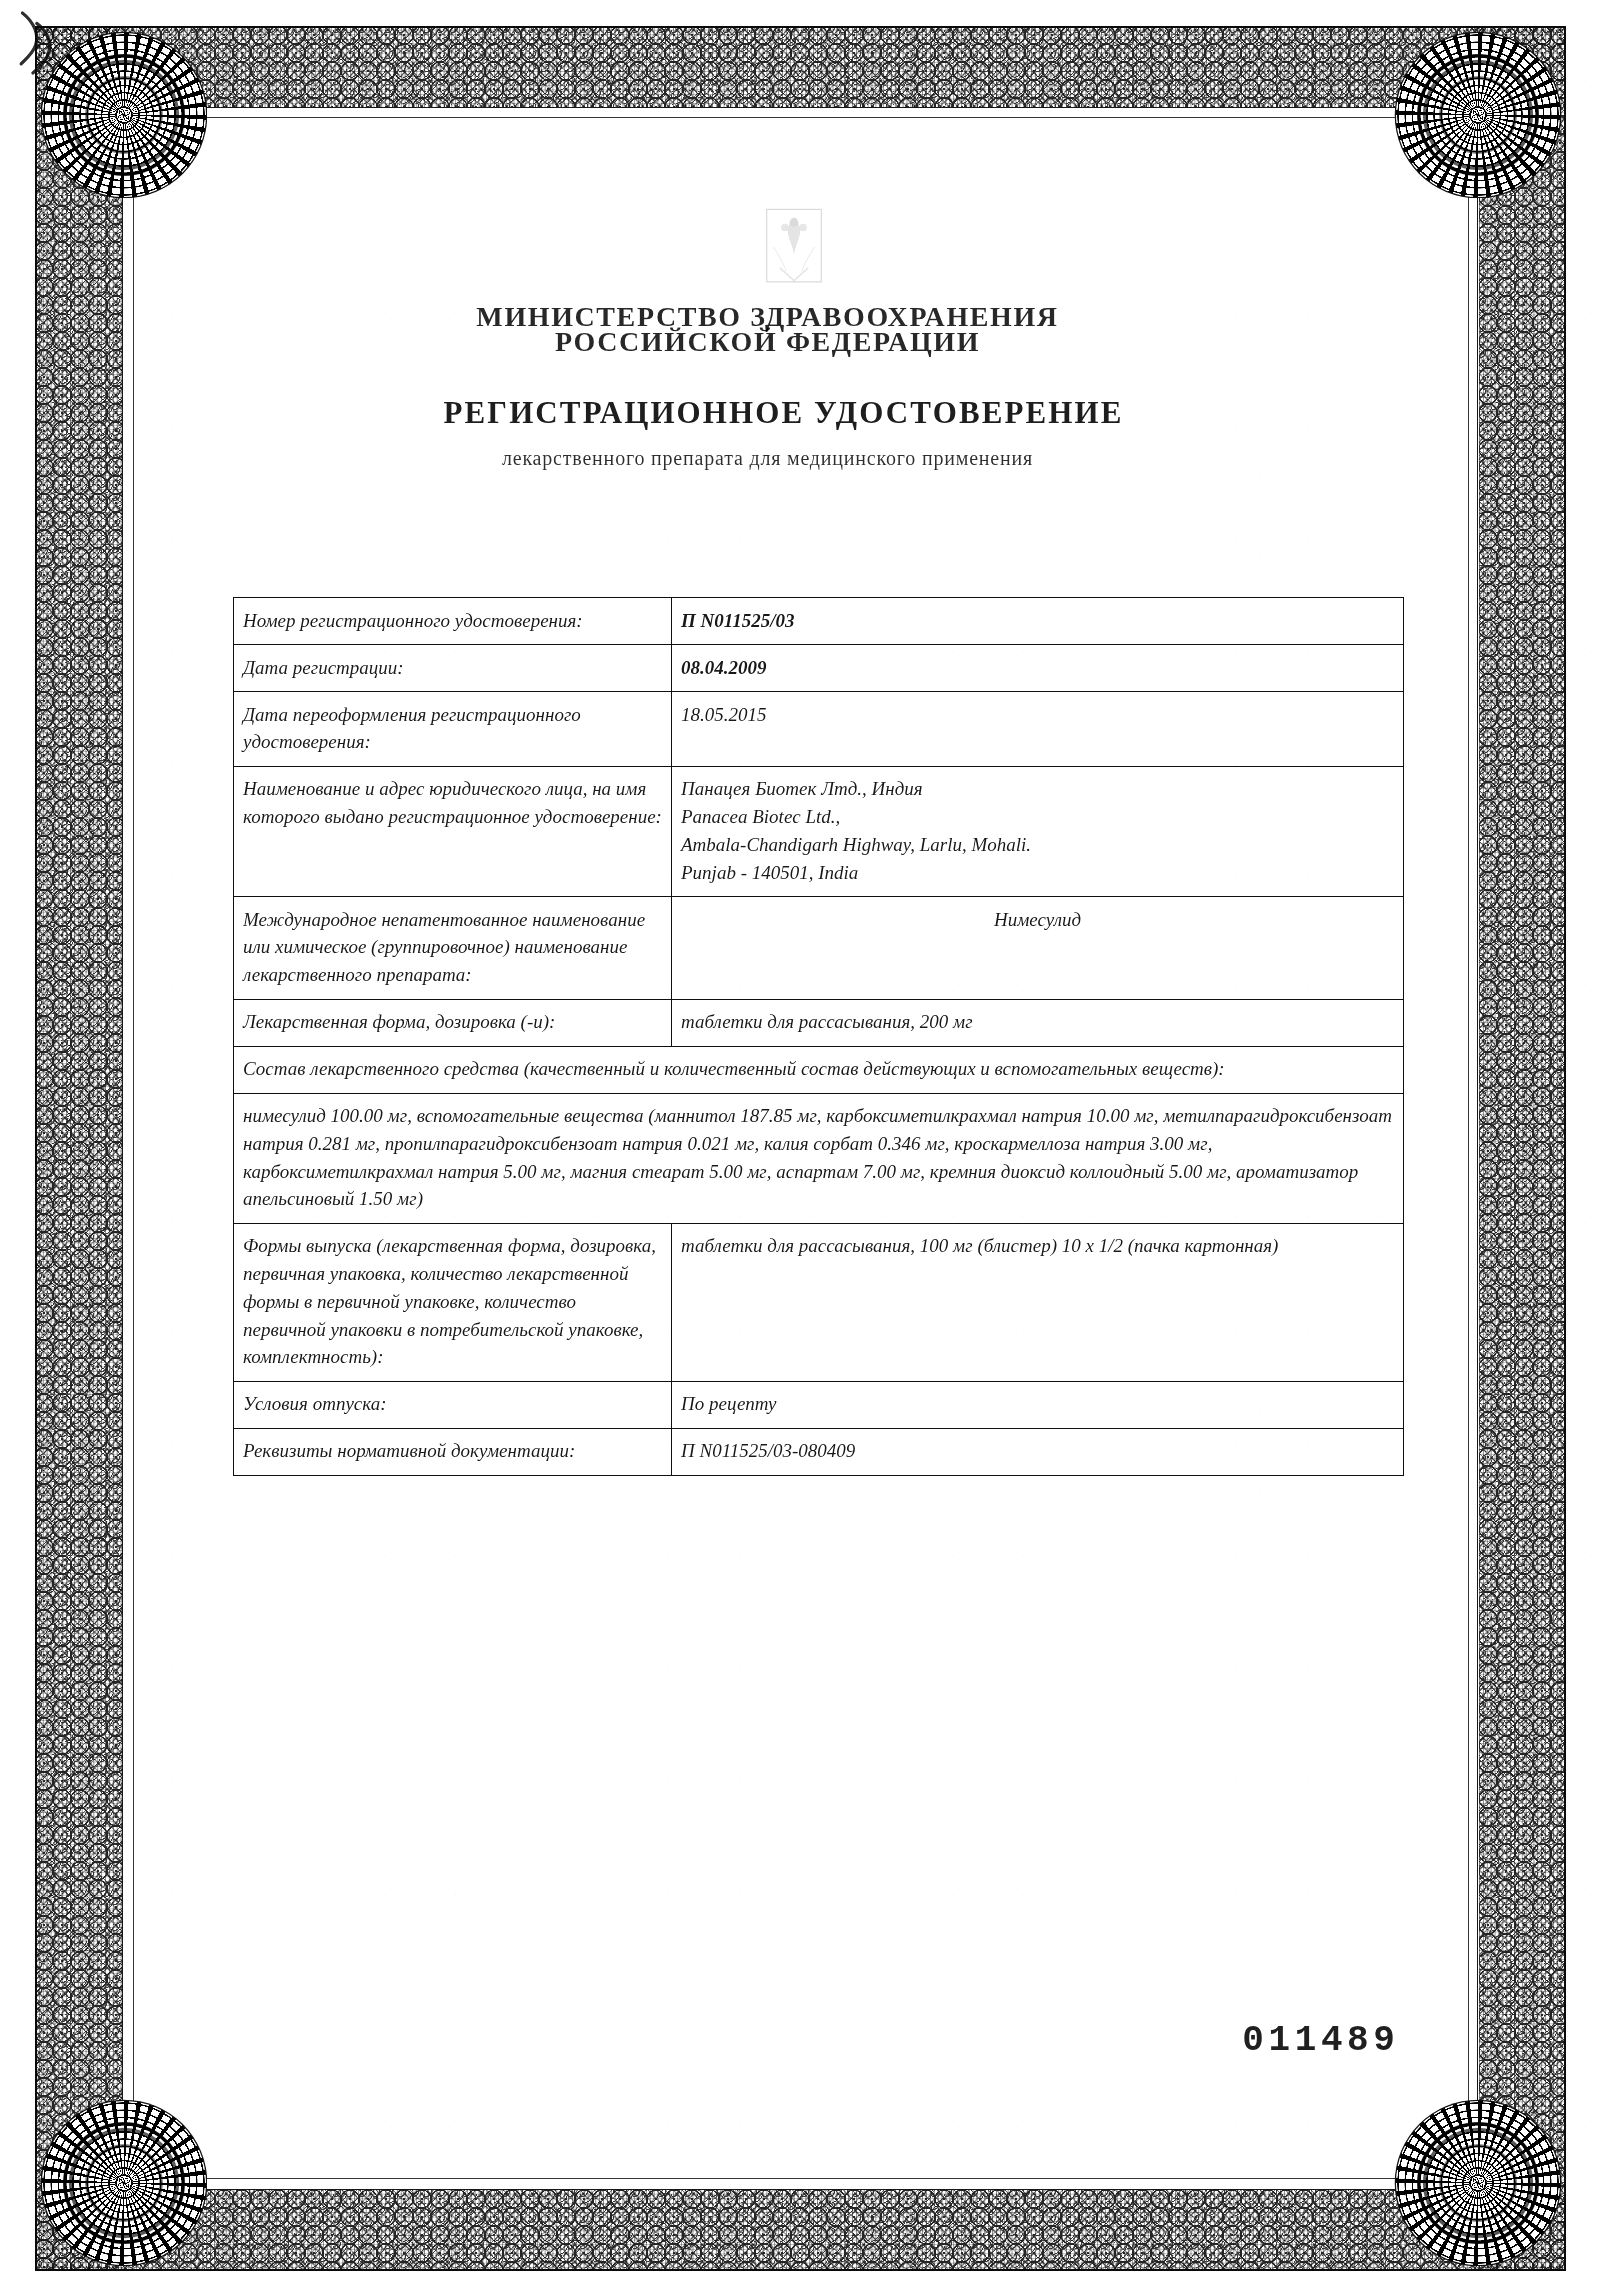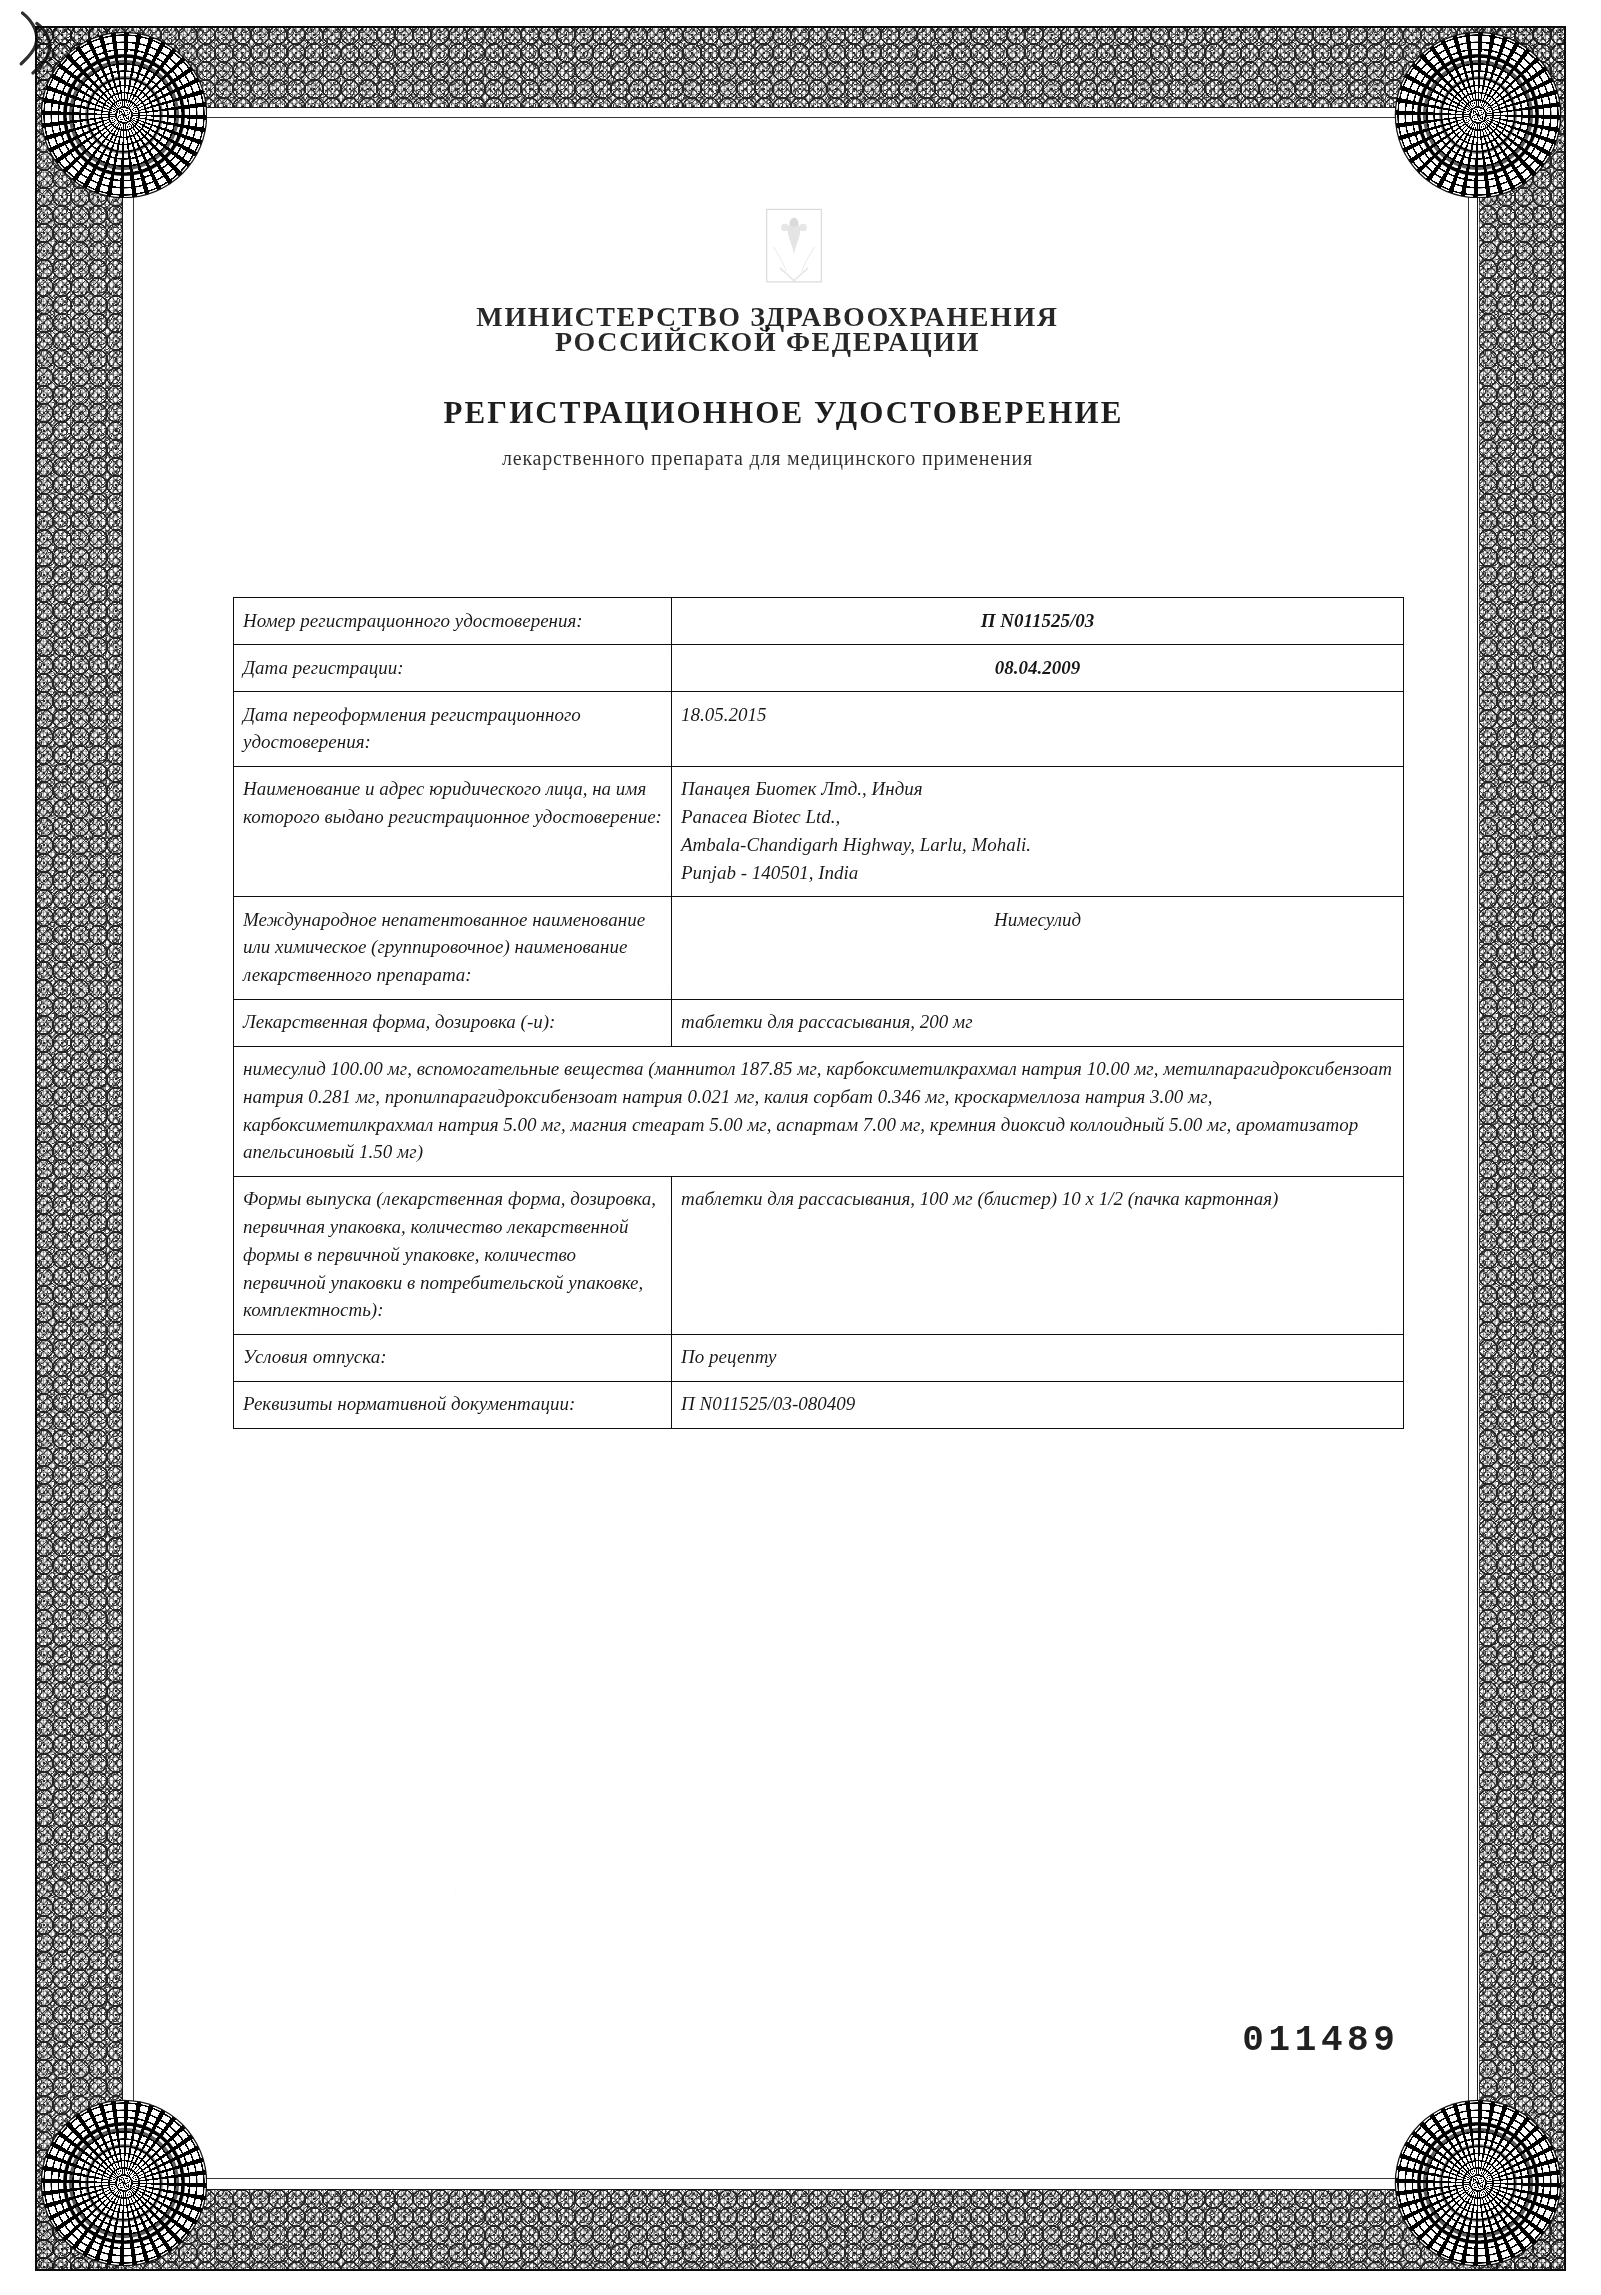--- a/index.html
+++ b/index.html
@@ -127,21 +127,21 @@
     padding:8.5px 9px 9.8px 9px;
     font-size:19px;
     line-height:1.46;
     opacity:.88;
   }
   #cert-table col.c-label{ width:438px; }
   #cert-table col.c-value{ width:732px; }
 
   td.label{ font-weight:400; }
   td.value{ }
-  td.value.center{ text-align:center; font-weight:700; font-size:20px; }
+  td.value.center{ text-align:left; font-weight:700; font-size:20px; }
   td.value.center-reg{ text-align:center; font-weight:400; }
   td.span2{ }
 
   .mono-block{ font-size:19px; line-height:1.5; }
 
   #serial-number{
     position:absolute; right:23.5px; top:1909px;
     font-family:"Liberation Mono", monospace;
     font-size:36px; letter-spacing:4.6px; font-weight:700; opacity:.85;
   }
@@ -238,20 +238,23 @@
         </tr>
         <tr>
           <td class="label">Международное непатентованное наименование или химическое (группировочное) наименование лекарственного препарата:</td>
           <td class="value center-reg">Нимесулид</td>
         </tr>
         <tr>
           <td class="label">Лекарственная форма, дозировка (-и):</td>
           <td class="value">таблетки для рассасывания, 200 мг</td>
         </tr>
         <tr>
+          <td colspan="2" class="span2">Состав лекарственного средства (качественный и количественный состав действующих и вспомогательных веществ):</td>
+        </tr>
+        <tr>
           <td colspan="2" class="span2 mono-block">нимесулид 100.00 мг, вспомогательные вещества (маннитол 187.85 мг, карбоксиметилкрахмал натрия 10.00 мг, метилпарагидроксибензоат натрия 0.281 мг, пропилпарагидроксибензоат натрия 0.021 мг, калия сорбат 0.346 мг, кроскармеллоза натрия 3.00 мг, карбоксиметилкрахмал натрия 5.00 мг, магния стеарат 5.00 мг, аспартам 7.00 мг, кремния диоксид коллоидный 5.00 мг, ароматизатор апельсиновый 1.50 мг)</td>
         </tr>
         <tr>
           <td class="label">Формы выпуска (лекарственная форма, дозировка, первичная упаковка, количество лекарственной формы в первичной упаковке, количество первичной упаковки в потребительской упаковке, комплектность):</td>
           <td class="value">таблетки для рассасывания, 100 мг (блистер) 10 x 1/2 (пачка картонная)</td>
         </tr>
         <tr>
           <td class="label">Условия отпуска:</td>
           <td class="value">По рецепту</td>
         </tr>

